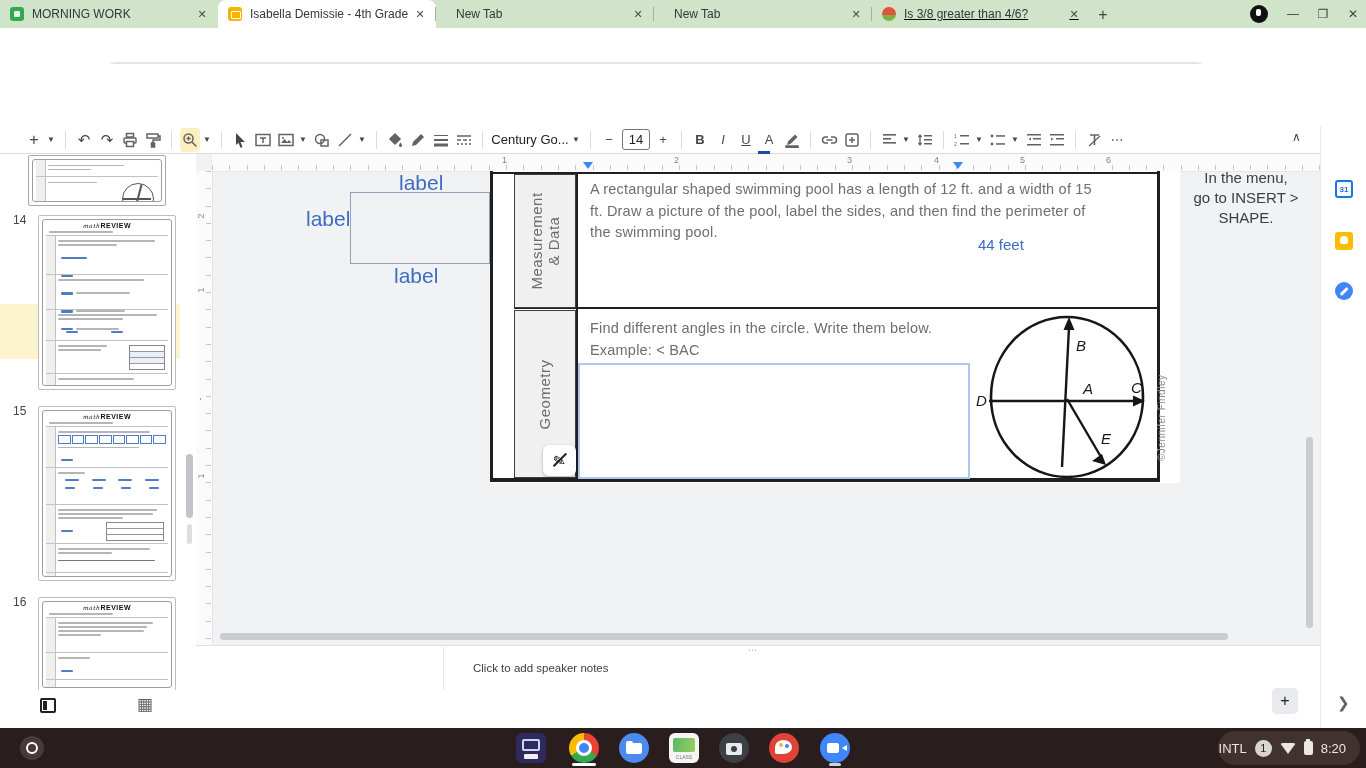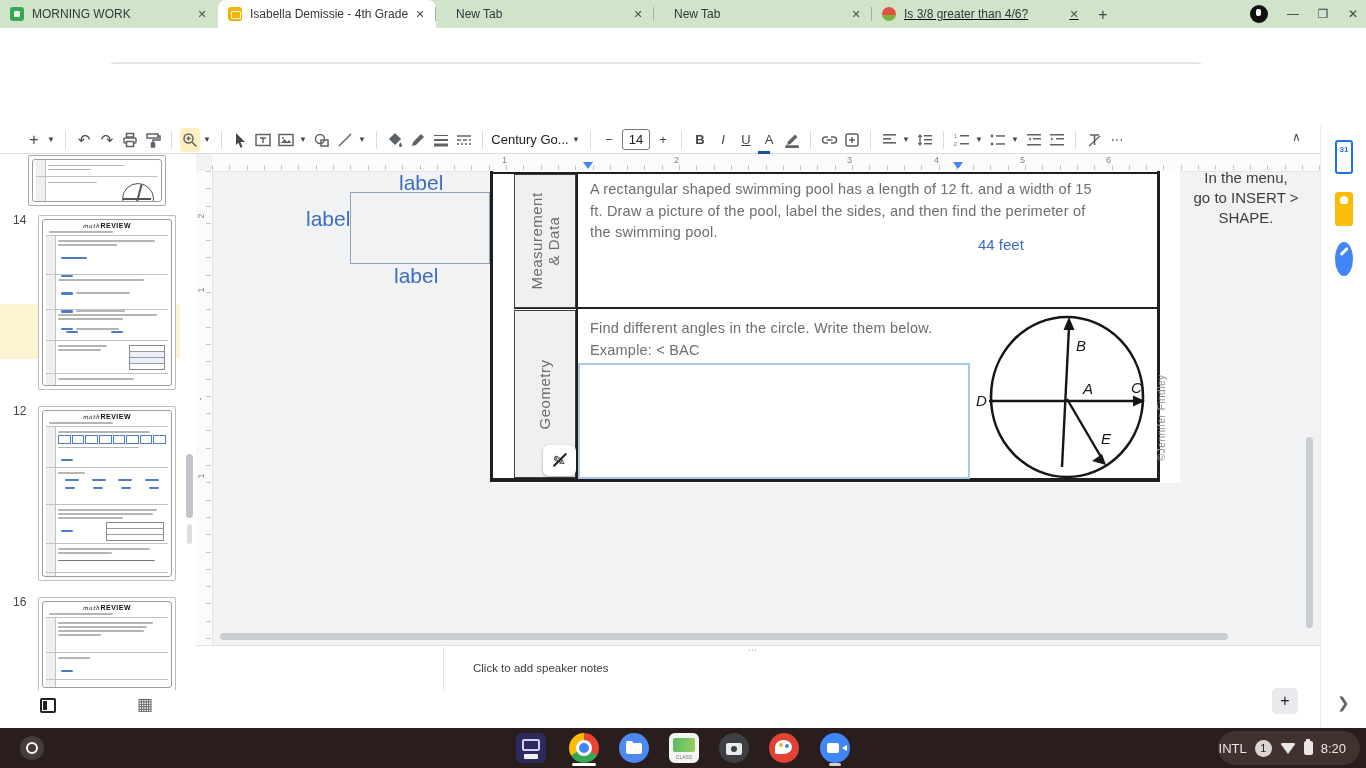--- a/index.html
+++ b/index.html
@@ -129,21 +129,21 @@
   #notes-handle{position:absolute;left:552px;top:-1px;font-size:9px;color:#9aa0a6;letter-spacing:1px;}
   #notes-text{position:absolute;left:277px;top:16px;font-size:11.5px;color:#3c4043;}
   
   #bottomstrip{position:absolute;left:0;top:690px;width:1366px;height:38px;background:#fff;}
   #view-film{position:absolute;left:40px;top:8px;width:16px;height:15px;border:2px solid #202124;border-radius:2px;box-sizing:border-box;}
   #view-film:after{content:"";position:absolute;left:1px;top:1px;width:4px;height:9px;background:#202124;}
   #view-grid{position:absolute;left:137px;top:6px;font-size:17px;color:#5f6368;line-height:17px;}
   #explore-btn{position:absolute;left:1272px;top:-2px;width:26px;height:26px;background:#e8eaed;border-radius:5px;text-align:center;line-height:26px;font-size:16px;color:#202124;}
   
   #sidepanel{position:absolute;left:1320px;top:126px;width:46px;height:602px;background:#fff;border-left:1px solid #e8eaed;}
-  .sp-ic{position:absolute;left:14px;width:18px;height:34px;}
+  .sp-ic{position:absolute;left:14px;width:18px;height:18px;margin-top:40px;}
   #sp-cal{background:#fff;border:2px solid #1a73e8;border-radius:3px;font-size:8px;color:#1a73e8;text-align:center;line-height:15px;font-weight:bold;box-sizing:border-box;}
   #sp-keep{background:#fbbc04;border-radius:3px;}
   #sp-keep:after{content:"";position:absolute;left:5px;top:4px;width:8px;height:8px;background:#fff;border-radius:50% 50% 2px 2px;}
   #sp-tasks{background:#4285f4;border-radius:50%;}
   #sp-tasks:after{content:"";position:absolute;left:4px;top:8px;width:10px;height:2.5px;background:#fff;border-radius:2px;transform:rotate(-45deg);}
   #sp-chevron{position:absolute;left:16px;top:568px;font-size:15px;color:#5f6368;}
   
   #shelf{position:absolute;left:0;top:728px;width:1366px;height:40px;background:#2a1d1d;}
   #launcher{position:absolute;left:20px;top:8px;width:24px;height:24px;border-radius:50%;background:#463a3a;}
   #launcher:after{content:"";position:absolute;left:6px;top:6px;width:12px;height:12px;border:2px solid #fff;border-radius:50%;box-sizing:border-box;}
@@ -516,21 +516,21 @@
               <div style="background:#eaf0fa;"></div>
               <div></div>
             </div>
         </div>
         <div class="trow" style="height:24px;">
           <div class="ln" style="width:70%;"></div>
 
         </div>
       </div>
     </div>
-    <div class="thumb-num" style="left:13px;top:250px;">12</div>
+    <div class="thumb-num" style="left:13px;top:250px;">15</div>
     <div class="thumb" style="top:252px;height:175px;">
       <div class="sheet">
         <div class="sheet-title"><span class="scr">math</span><span>REVIEW</span></div>
         <div class="ln" style="margin:2px 6px;width:50%;"></div>
         <div class="trow" style="height:36px;">
           <div class="ln" style="width:85%;"></div>
           <div class="boxrow">
               <i></i>
               <i></i>
               <i></i>

